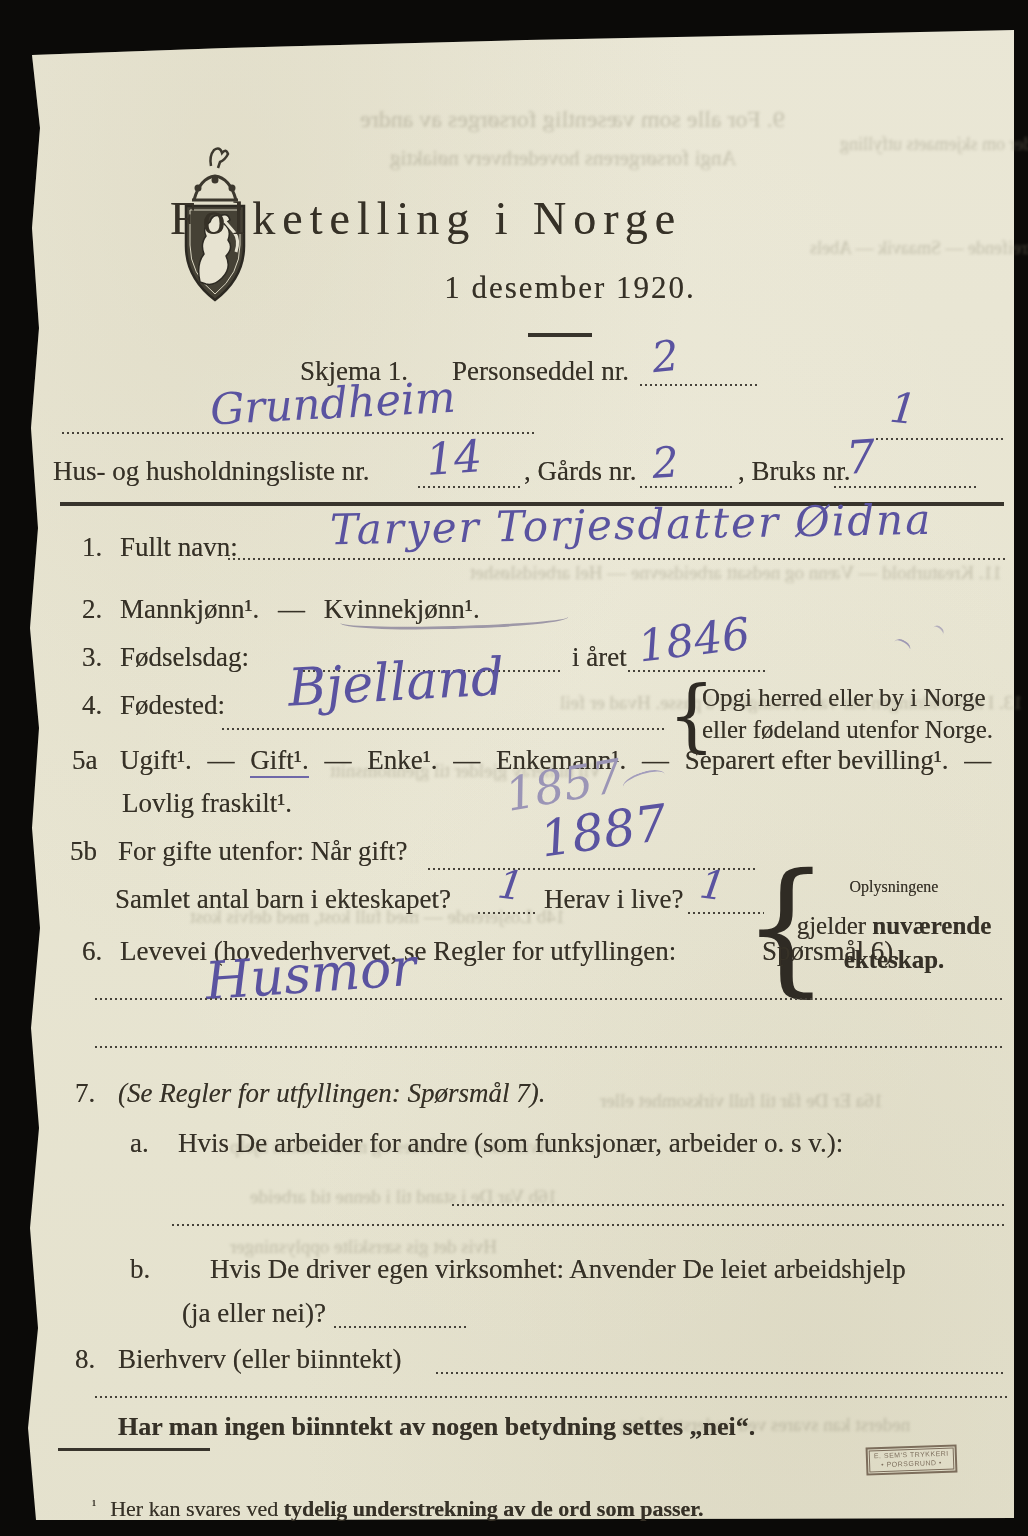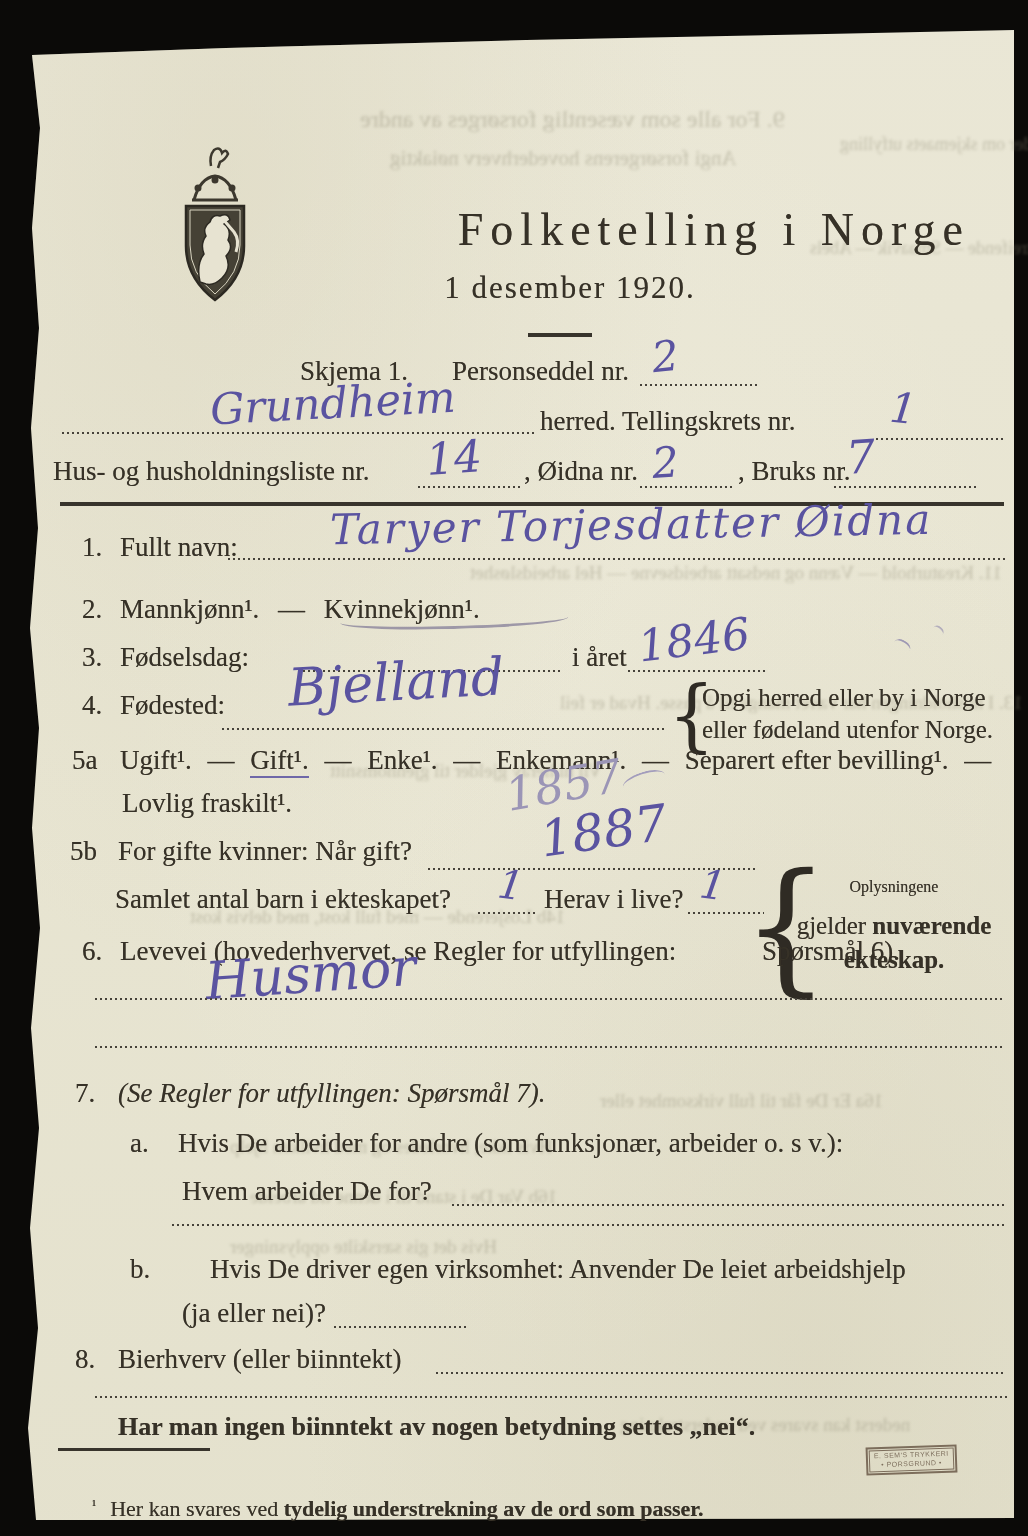--- a/index.html
+++ b/index.html
@@ -64,39 +64,38 @@
       <circle cx="22" cy="44" r="2.5" fill="#3c382e"></circle>
       <circle cx="39" cy="36" r="2.5" fill="#3c382e"></circle>
       <circle cx="56" cy="44" r="2.5" fill="#3c382e"></circle>
     </g>
     <path d="M10,62 L68,62 L68,102 Q68,134 39,156 Q10,134 10,102 Z" fill="#454135" stroke="#2c2922" stroke-width="2.5"></path>
     <path d="M14,66 L64,66 L64,101 Q64,130 39,150 Q14,130 14,101 Z" fill="none" stroke="#d9d5c1" stroke-width="1"></path>
     <path d="M24,138 Q20,120 28,110 Q24,100 30,92 Q26,84 34,78 Q36,70 44,72 Q52,68 54,76 L48,80 Q56,86 52,96 Q58,104 50,112 Q56,124 46,134 Q38,142 30,140 Z" fill="#e7e3d1" stroke="#2c2922" stroke-width="1.5"></path>
     <path d="M46,74 L58,88 M58,88 Q64,96 60,108" stroke="#e7e3d1" stroke-width="3" fill="none"></path>
   </svg>
 
-  <div class="pr" style="left:170px;top:203px;width:800px;text-align:right;font-size:46px;letter-spacing:7px;">Folketelling i Norge</div>
+  <div class="pr" style="left:170px;top:192px;width:800px;text-align:left;font-size:46px;letter-spacing:7px;">Folketelling i Norge</div>
   <div class="pr" style="left:170px;top:270px;width:800px;text-align:center;font-size:31px;letter-spacing:2px;">1 desember 1920.</div>
   <div class="rule" style="left:528px;top:333px;width:64px;height:4px;"></div>
 
   <div class="pr" style="left:300px;top:356px;">Skjema 1.</div>
   <div class="pr" style="left:452px;top:356px;">Personseddel nr.</div>
   <div class="hw" style="left:652px;top:332px;font-size:42px;transform:rotate(-6deg);">2</div>
   <div class="dl" style="left:640px;top:384px;width:118px;"></div>
 
   <div class="hw" style="left:210px;top:378px;font-size:43px;transform:rotate(-3deg);">Grundheim</div>
   <div class="dl" style="left:62px;top:432px;width:472px;"></div>
-  <div class="pr" style="left:540px;top:406px;">herred.  Tellingskrets nr.</div>
   <div class="hw" style="left:890px;top:384px;font-size:42px;transform:rotate(6deg);">1</div>
   <div class="dl" style="left:876px;top:438px;width:130px;"></div>
 
   <div class="pr" style="left:53px;top:456px;">Hus- og husholdningsliste nr.</div>
   <div class="hw" style="left:426px;top:432px;font-size:44px;transform:rotate(-4deg);">14</div>
   <div class="dl" style="left:418px;top:486px;width:104px;"></div>
-  <div class="pr" style="left:524px;top:456px;">, Øidna nr.</div>
+  <div class="pr" style="left:524px;top:456px;">, Gårds nr.</div>
   <div class="hw" style="left:652px;top:438px;font-size:42px;transform:rotate(-4deg);">2</div>
   <div class="dl" style="left:640px;top:486px;width:92px;"></div>
   <div class="pr" style="left:738px;top:456px;">, Bruks nr.</div>
   <div class="hw" style="left:846px;top:430px;font-size:46px;transform:rotate(-4deg);">7</div>
   <div class="dl" style="left:834px;top:486px;width:144px;"></div>
 
   <div class="rule" style="left:60px;top:502px;width:944px;height:4px;"></div>
 
   <div class="pr" style="left:82px;top:532px;">1.</div>
   <div class="pr" style="left:120px;top:532px;">Fullt navn:</div>
@@ -140,21 +139,21 @@
     <span style="margin:0 9px;">—</span>
     <span>Separert efter bevilling¹.</span>
     <span style="margin:0 9px;">—</span>
   </div>
   <div class="pr" style="left:122px;top:788px;">Lovlig fraskilt¹.</div>
   <div class="hw pencil" style="left:505px;top:758px;font-size:46px;transform:rotate(-10deg);">1857</div>
   <div class="mark" style="left:622px;top:772px;width:44px;height:16px;transform:rotate(-18deg);border-color:#a39dbc;"></div>
 
   <div class="hw" style="left:540px;top:802px;font-size:50px;transform:rotate(-8deg);">1887</div>
   <div class="pr" style="left:70px;top:836px;">5b</div>
-  <div class="pr" style="left:118px;top:836px;">For gifte kvinner: Når gift?</div>
+  <div class="pr" style="left:118px;top:836px;">For gifte utenfor: Når gift?</div>
   <div class="dl" style="left:428px;top:868px;width:328px;"></div>
 
   <div class="pr" style="left:115px;top:884px;">Samlet antal barn i ekteskapet?</div>
   <div class="hw" style="left:498px;top:862px;font-size:40px;transform:rotate(8deg);">1</div>
   <div class="dl" style="left:478px;top:912px;width:58px;"></div>
   <div class="pr" style="left:544px;top:884px;">Herav i live?</div>
   <div class="hw" style="left:700px;top:862px;font-size:40px;transform:rotate(8deg);">1</div>
   <div class="dl" style="left:688px;top:912px;width:76px;"></div>
 
   <div class="brace" style="left:742px;top:846px;font-size:138px;transform:scaleY(1.05);">{</div>
@@ -169,21 +168,20 @@
   <div class="pr" style="left:762px;top:936px;">Spørsmål 6).</div>
   <div class="hw" style="left:205px;top:944px;font-size:52px;transform:rotate(-4deg);">Husmor</div>
   <div class="dl" style="left:95px;top:998px;width:908px;"></div>
   <div class="dl" style="left:95px;top:1046px;width:910px;"></div>
 
   <div class="pr" style="left:75px;top:1078px;">7.</div>
   <div class="pr" style="left:118px;top:1078px;font-style:italic;">(Se Regler for utfyllingen:  Spørsmål 7).</div>
 
   <div class="pr" style="left:130px;top:1128px;">a.</div>
   <div class="pr" style="left:178px;top:1128px;">Hvis De arbeider for andre (som funksjonær, arbeider o. s v.):</div>
-  <div class="pr" style="left:182px;top:1176px;">Hvem arbeider De for?</div>
   <div class="dl" style="left:452px;top:1204px;width:552px;"></div>
   <div class="dl" style="left:172px;top:1224px;width:832px;"></div>
 
   <div class="pr" style="left:130px;top:1254px;">b.</div>
   <div class="pr" style="left:178px;top:1254px;margin-left:32px;">Hvis De driver egen virksomhet:  Anvender De leiet arbeidshjelp</div>
   <div class="pr" style="left:182px;top:1298px;">(ja eller nei)?</div>
   <div class="dl" style="left:334px;top:1326px;width:134px;"></div>
 
   <div class="pr" style="left:75px;top:1344px;">8.</div>
   <div class="pr" style="left:118px;top:1344px;">Bierhverv (eller biinntekt)</div>

